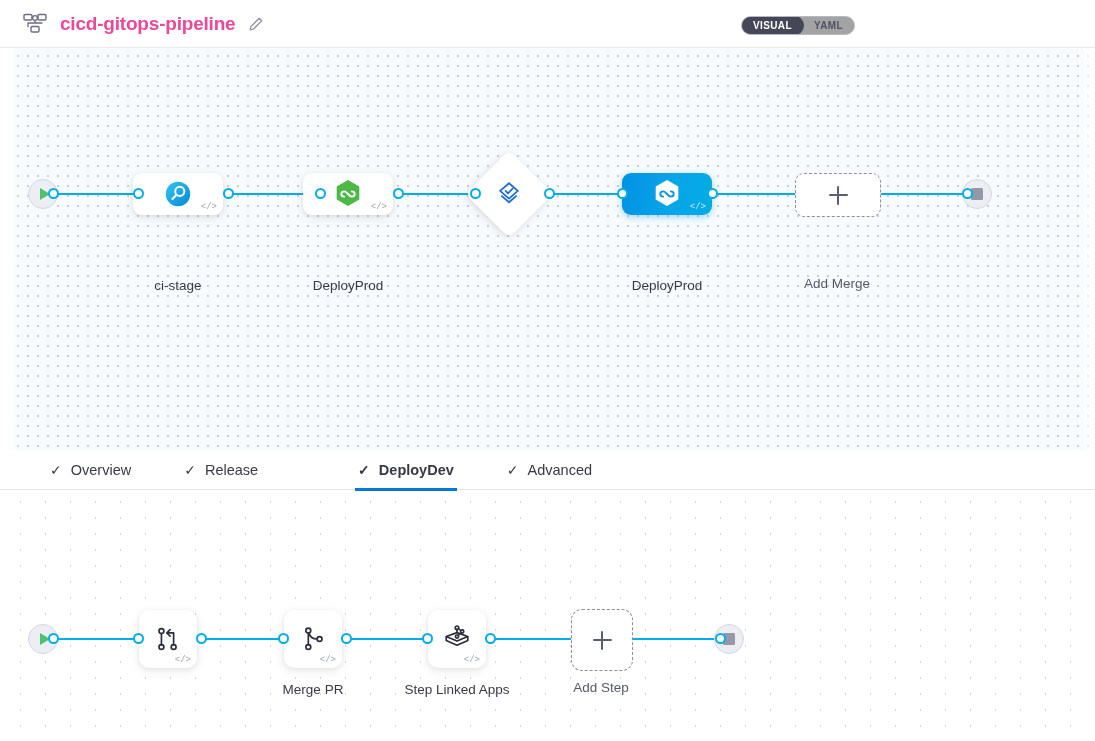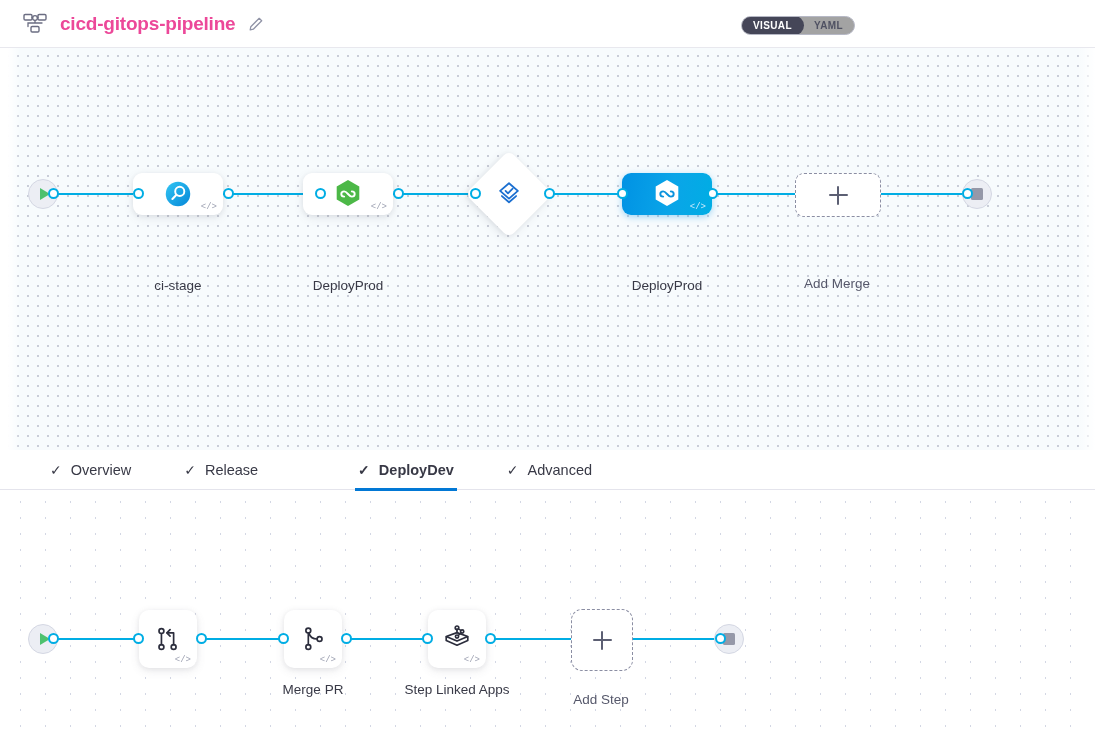--- a/index.html
+++ b/index.html
@@ -352,21 +352,21 @@
         <path d="M18.4 5.3l2.8 1.6M21.4 9.3l-3 2.9" stroke="#2b2d3c" stroke-width="1.5" stroke-linecap="round"></path>
       </svg>
       <span class="code-glyph">&lt;/&gt;</span>
     </div>
     <div class="port" style="left:485px;top:143px;"></div>
     <div class="nlabel" style="left:397px;position:absolute;top:190px;width:120px;">Step Linked Apps</div>
 
     <div class="add-node" style="left:571px;top:119px;width:60px;height:60px;border-radius:11px;">
       <div class="plus"></div>
     </div>
-    <div class="nlabel muted" style="left:551px;position:absolute;top:200px;width:100px;">Add Step</div>
+    <div class="nlabel muted" style="left:551px;position:absolute;top:188px;width:100px;">Add Step</div>
 
     <div class="port" style="left:715px;top:143px;"></div>
     <div class="term" style="left:714px;top:134px;">
       <div class="stop-sq"></div>
     </div>
   </div>
 
 </div>
 
 </body></html>

